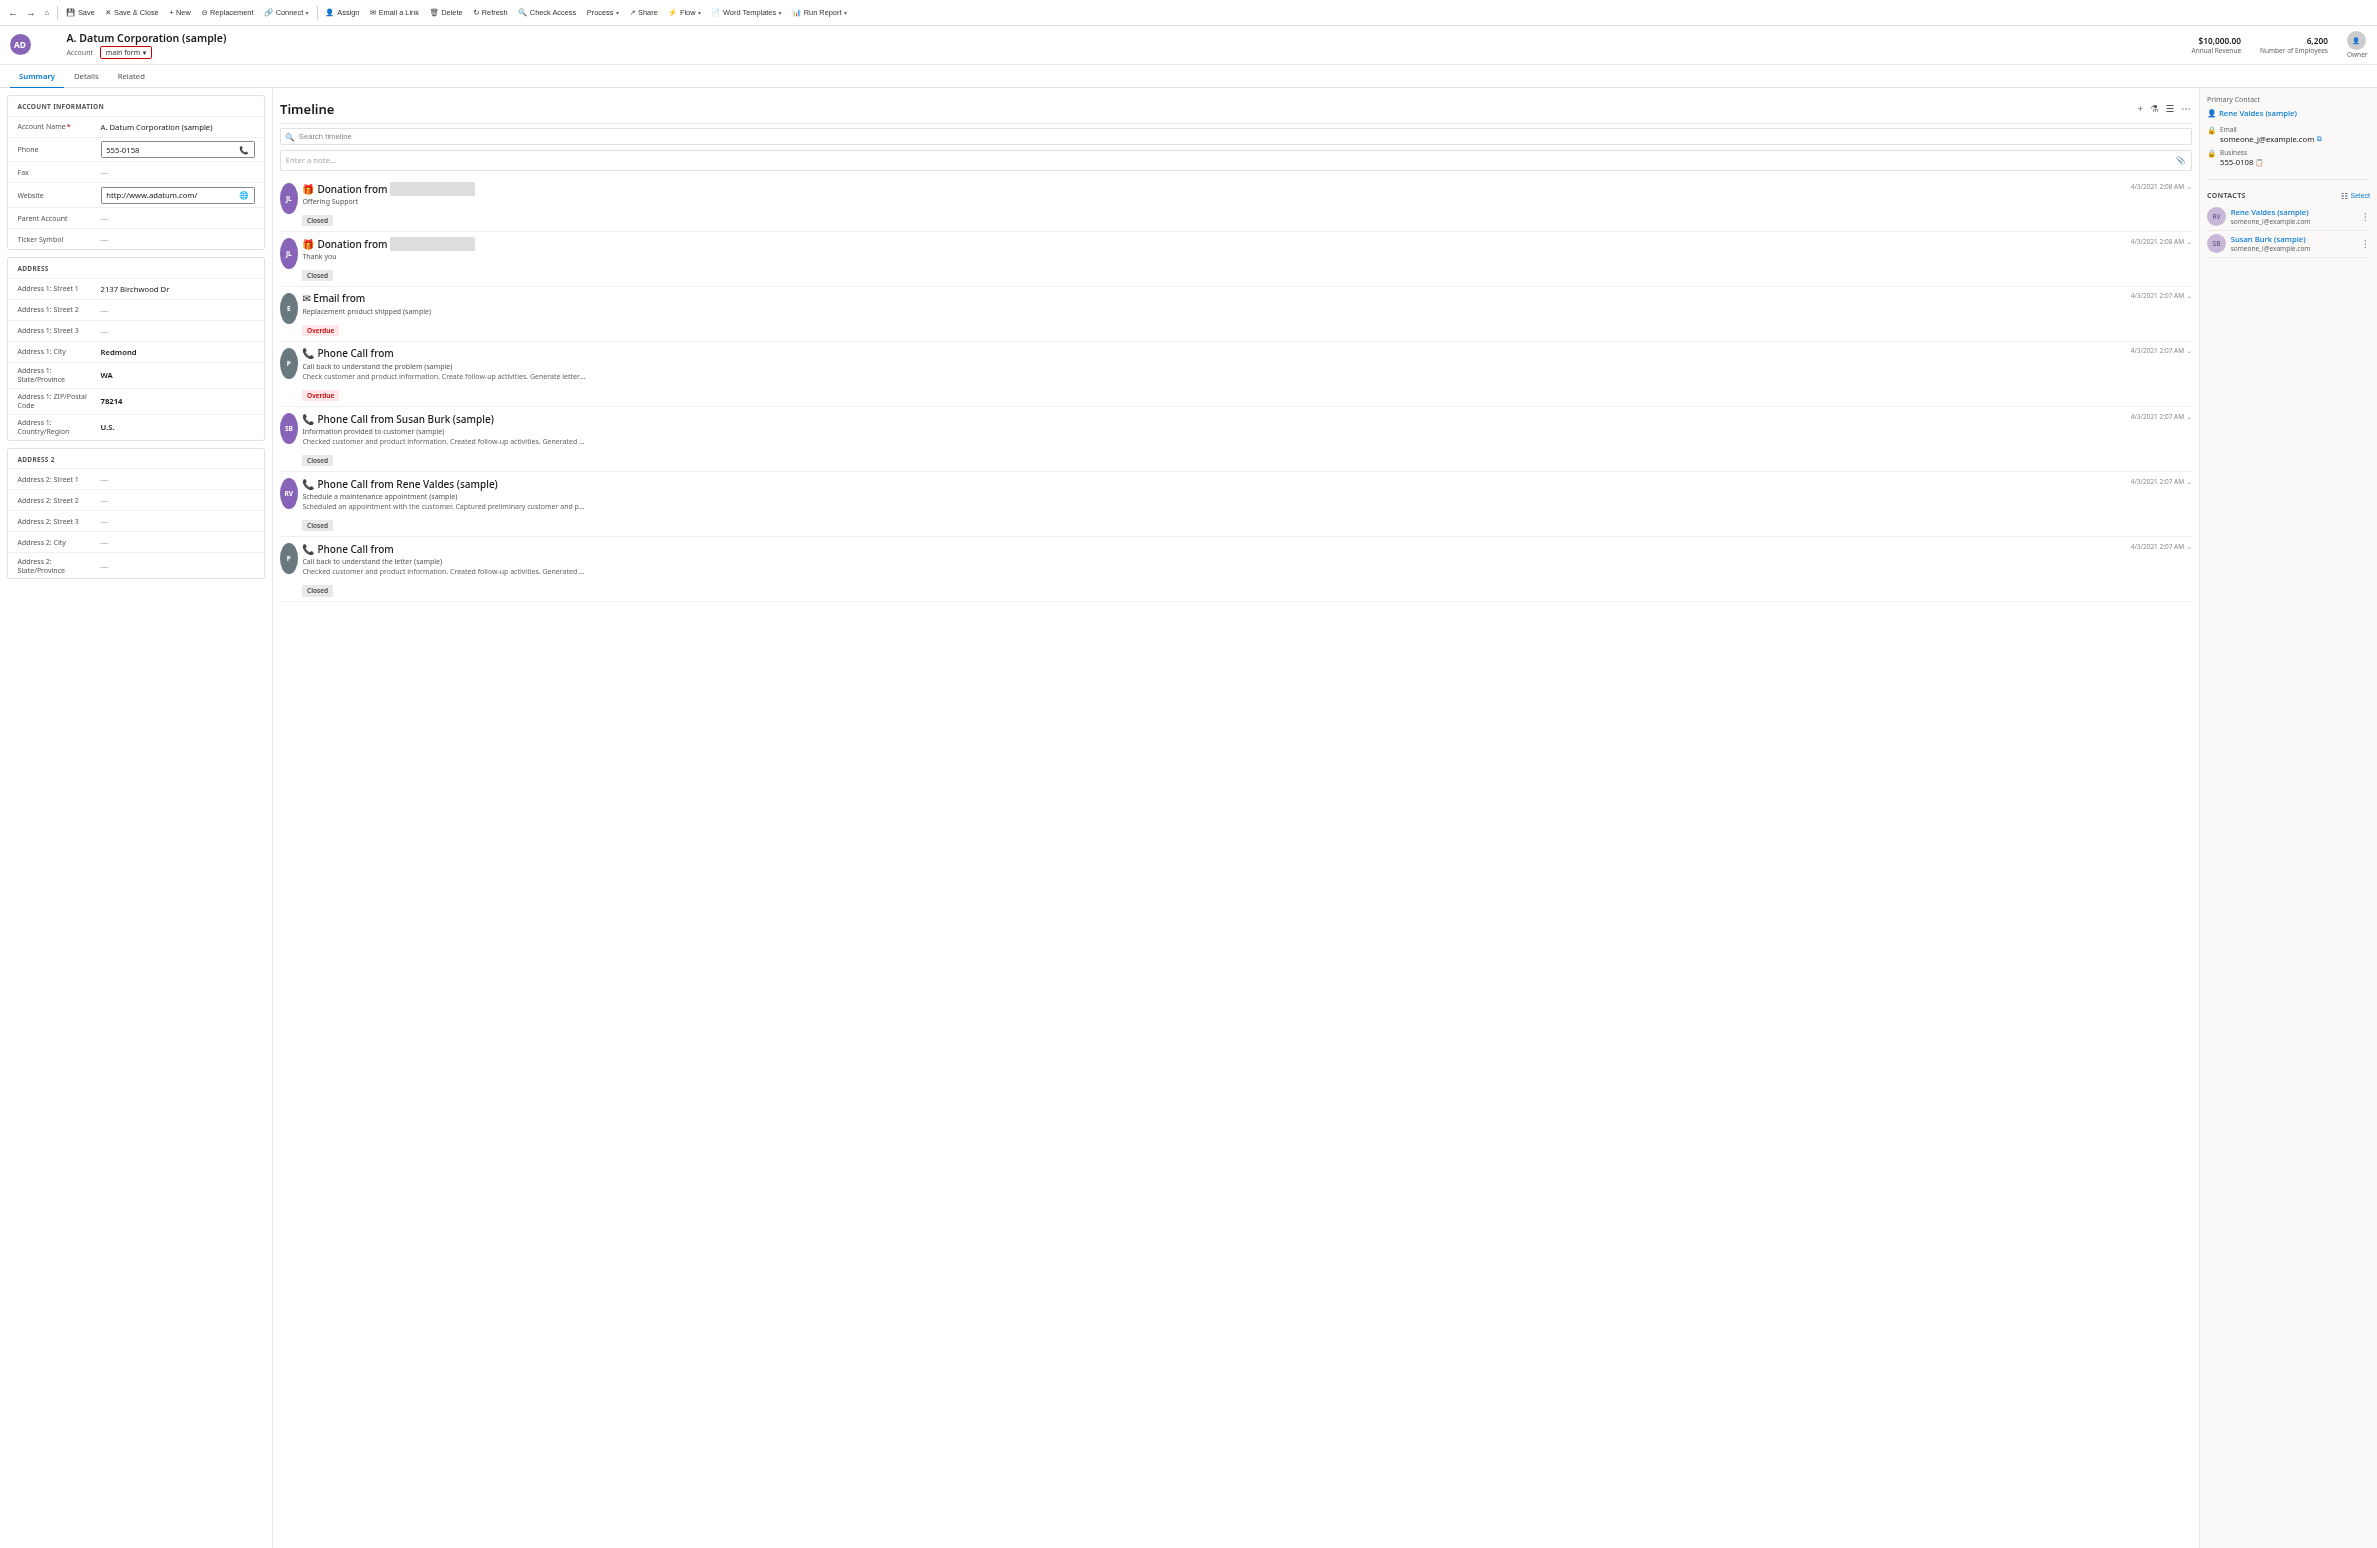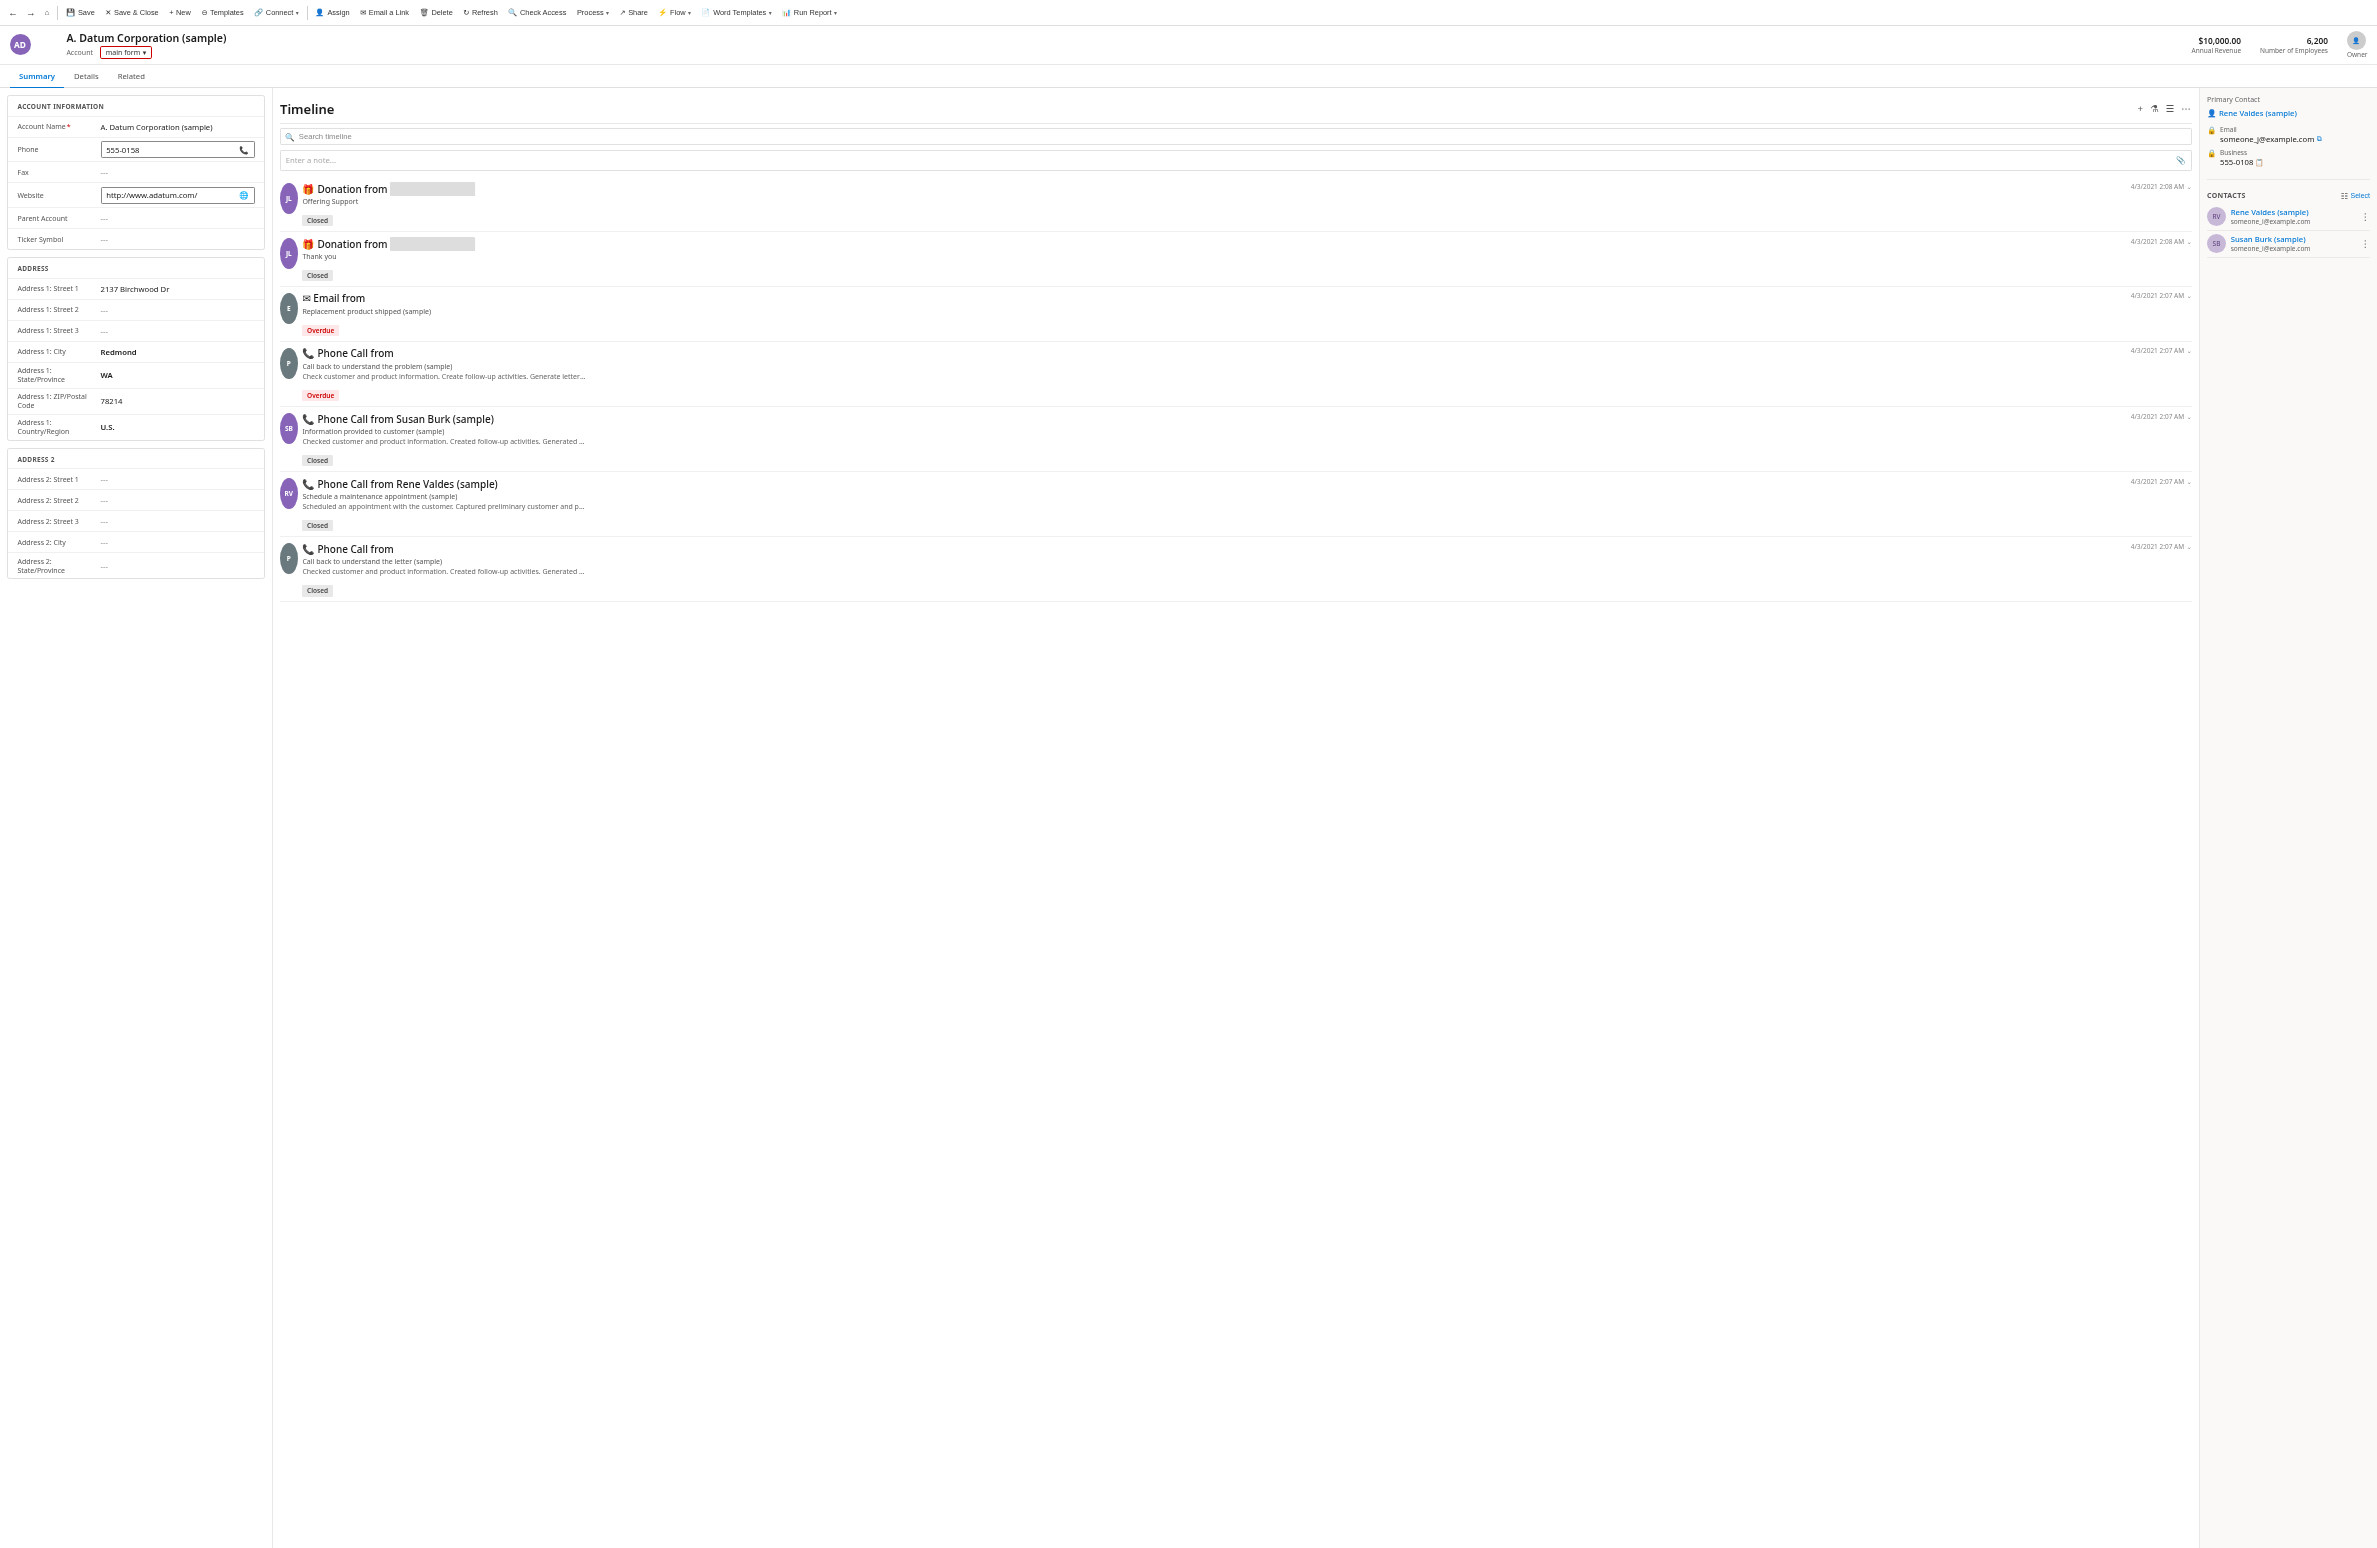--- a/index.html
+++ b/index.html
@@ -199,21 +199,21 @@
   <button class="toolbar-btn">
     <span>✕</span>
     <span>Save &amp; Close</span>
   </button>
   <button class="toolbar-btn">
     <span>+</span>
     <span>New</span>
   </button>
   <button class="toolbar-btn">
     <span>⊖</span>
-    <span>Templates</span>
+    <span>Replacement</span>
   </button>
   <button class="toolbar-btn">
     <span>🔗</span>
     <span>Connect</span>
     <span class="toolbar-dropdown-arrow">▾</span>
   </button>
   <div class="toolbar-separator"></div>
   <button class="toolbar-btn">
     <span>👤</span>
     <span>Assign</span>
@@ -356,21 +356,21 @@
       <div class="field-row">
         <div class="field-label">Address 1: City</div>
         <div class="field-value" style="font-weight:600;">Redmond</div>
       </div>
       <div class="field-row">
         <div class="field-label">Address 1: State/Province</div>
         <div class="field-value" style="font-weight:600;">WA</div>
       </div>
       <div class="field-row">
         <div class="field-label">Address 1: ZIP/Postal Code</div>
-        <div class="field-value" style="font-weight:400;">78214</div>
+        <div class="field-value" style="font-weight:700;">78214</div>
       </div>
       <div class="field-row">
         <div class="field-label">Address 1: Country/Region</div>
         <div class="field-value" style="font-weight:600;">U.S.</div>
       </div>
     </div>
 
     <div class="section-card">
       <div class="section-title">ADDRESS 2</div>
       <div class="field-row">

